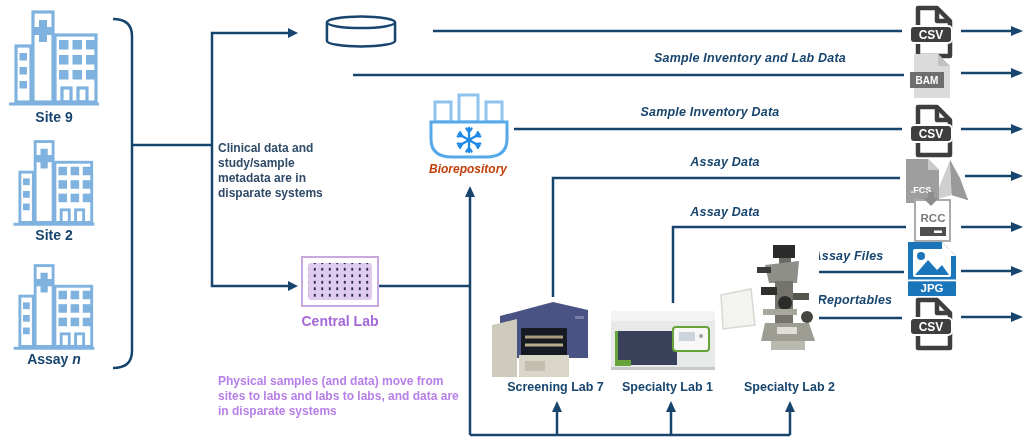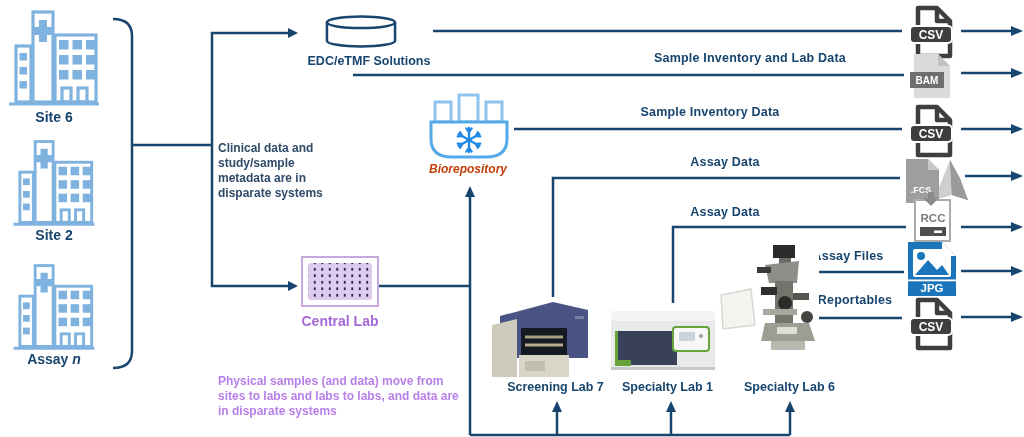--- a/index.html
+++ b/index.html
@@ -2,21 +2,21 @@
 <html><head>
 <meta charset="utf-8">
 <style>
   html,body{margin:0;padding:0;background:#fff;}
   #canvas{
     position:relative;width:1024px;height:437px;background:#fff;overflow:hidden;
     font-family:"Liberation Sans",sans-serif;
   }
   .abs{position:absolute;}
   .lbl{color:#17456E;font-weight:bold;text-align:center;line-height:1.1;}
-  .flow-lbl{color:#17456E;font-weight:bold;font-size:12.5px;text-align:center;letter-spacing:.2px;}
+  .flow-lbl{color:#17456E;font-weight:bold;font-size:12.5px;text-align:center;letter-spacing:.2px;font-style:italic;}
   .site-lbl{font-size:14px;}
   .lab-lbl{font-size:12.5px;}
   .note{font-size:12px;font-weight:600;line-height:15px;margin-top:28px;}
   .note-navy{color:#2F4B68;}
   .note-purple{color:#B77FE8;}
   .bio-lbl{color:#c2410c;font-weight:bold;font-size:12px;text-align:center;font-style:italic;}
   .purple-lbl{color:#A668D5;font-weight:bold;font-size:14px;text-align:center;}
   .overlay{position:absolute;left:0;top:0;pointer-events:none;}
   .overlay path{stroke:#17456E;stroke-width:2.5;fill:none;}
   .overlay .head{fill:#17456E;stroke:none;}
@@ -88,21 +88,21 @@
         <rect x="64.5" y="32" width="9.5" height="9.5"></rect>
         <rect x="78" y="32" width="9.5" height="9.5"></rect>
       <rect x="51" y="47" width="9.5" height="9.5"></rect>
         <rect x="64.5" y="47" width="9.5" height="9.5"></rect>
         <rect x="78" y="47" width="9.5" height="9.5"></rect>
       <rect x="51" y="62" width="9.5" height="9.5"></rect>
         <rect x="64.5" y="62" width="9.5" height="9.5"></rect>
         <rect x="78" y="62" width="9.5" height="9.5"></rect>
     </g>
   </svg>
-  <div class="abs lbl site-lbl" style="left:4px;top:110px;width:100px"><span>Site 6</span><i></i></div>
+  <div class="abs lbl site-lbl" style="left:4px;top:110px;width:100px"><span>Site 9</span><i></i></div>
 
   <svg class="abs" style="left:8px;top:138px" width="92" height="88" viewBox="0 0 92 98">
     <g stroke="#7FB2DE" stroke-width="3.2" fill="none">
       <line x1="1" y1="96" x2="91" y2="96"></line>
       <rect x="8" y="38" width="15" height="56"></rect>
       <rect x="25" y="4" width="20" height="90"></rect>
       <rect x="47" y="27" width="41" height="67"></rect>
       <rect x="54" y="80" width="9" height="14"></rect>
       <rect x="70" y="80" width="9" height="14"></rect>
     </g>
@@ -148,21 +148,20 @@
         <rect x="64.5" y="62" width="9.5" height="9.5"></rect>
         <rect x="78" y="62" width="9.5" height="9.5"></rect>
     </g>
   </svg>
   <div class="abs lbl site-lbl" style="left:4px;top:352px;width:100px"><span>Assay </span><i>n</i></div>
 
   <svg class="abs" style="left:325px;top:14px" width="72" height="35" viewBox="0 0 74 35">
     <path d="M2 8 V27 A35 6 0 0 0 72 27 V8" fill="#fff" stroke="#17456E" stroke-width="2.6"></path>
     <ellipse cx="37" cy="8" rx="35" ry="6" fill="#fff" stroke="#17456E" stroke-width="2.6"></ellipse>
   </svg>
-  <div class="abs lbl" style="left:289px;top:55px;width:160px;font-size:12.5px">EDC/eTMF Solutions</div>
 
   <svg class="abs" style="left:429px;top:92px" width="80" height="68" viewBox="0 0 80 68">
     <g fill="#fff" stroke="#8FC3EF" stroke-width="3">
       <rect x="6" y="10" width="16" height="20"></rect>
       <rect x="30" y="3" width="19" height="27"></rect>
       <rect x="57" y="10" width="16" height="20"></rect>
     </g>
     <path d="M2 30 H78 V47 Q78 65 57 65 H23 Q2 65 2 47 Z" fill="#fff" stroke="#56A9E8" stroke-width="3"></path>
     <g stroke="#1E88E5" stroke-width="2.3" stroke-linecap="round" fill="none">
       <path d="M40 36 V60 M29.6 42 L50.4 54 M29.6 54 L50.4 42"></path>
@@ -225,21 +224,21 @@
     <rect x="56" y="38" width="18" height="42" fill="#74746C"></rect>
     <rect x="42" y="44" width="16" height="8" fill="#2F2F2D"></rect>
     <circle cx="66" cy="60" r="7" fill="#2B2B29"></circle>
     <rect x="74" y="50" width="16" height="7" fill="#55554F"></rect>
     <rect x="44" y="66" width="34" height="6" fill="#A7A79E"></rect>
     <circle cx="88" cy="74" r="6" fill="#444440"></circle>
     <polygon points="46,80 90,80 96,98 42,98" fill="#9D9D94"></polygon>
     <rect x="58" y="84" width="20" height="7" fill="#DFDFD8"></rect>
     <rect x="52" y="98" width="34" height="9" fill="#B9B9B0"></rect>
   </svg>
-  <div class="abs lbl lab-lbl" style="left:717px;top:381px;width:145px">Specialty Lab 6</div>
+  <div class="abs lbl lab-lbl" style="left:717px;top:381px;width:145px">Specialty Lab 2</div>
 
   <svg class="abs" style="left:904px;top:5px" width="54" height="54" viewBox="0 0 54 54">
     <path d="M14 3 H33 L46 16 V51 H14 Z" fill="#fff" stroke="#3E3E3E" stroke-width="4.5" stroke-linejoin="round"></path>
     <path d="M33 3 V16 H46" fill="none" stroke="#3E3E3E" stroke-width="4.5" stroke-linejoin="round"></path>
     <rect x="6" y="21" width="42" height="17" rx="4" fill="#3E3E3E" stroke="#fff" stroke-width="2"></rect>
     <text x="27" y="34" text-anchor="middle" font-size="12" fill="#fff">CSV</text>
   </svg>
 
   <svg class="abs" style="left:906px;top:52px" width="50" height="48" viewBox="0 0 50 48">
     <path d="M8 2 H32 L44 14 V46 H8 Z" fill="#DBDBDB"></path>

